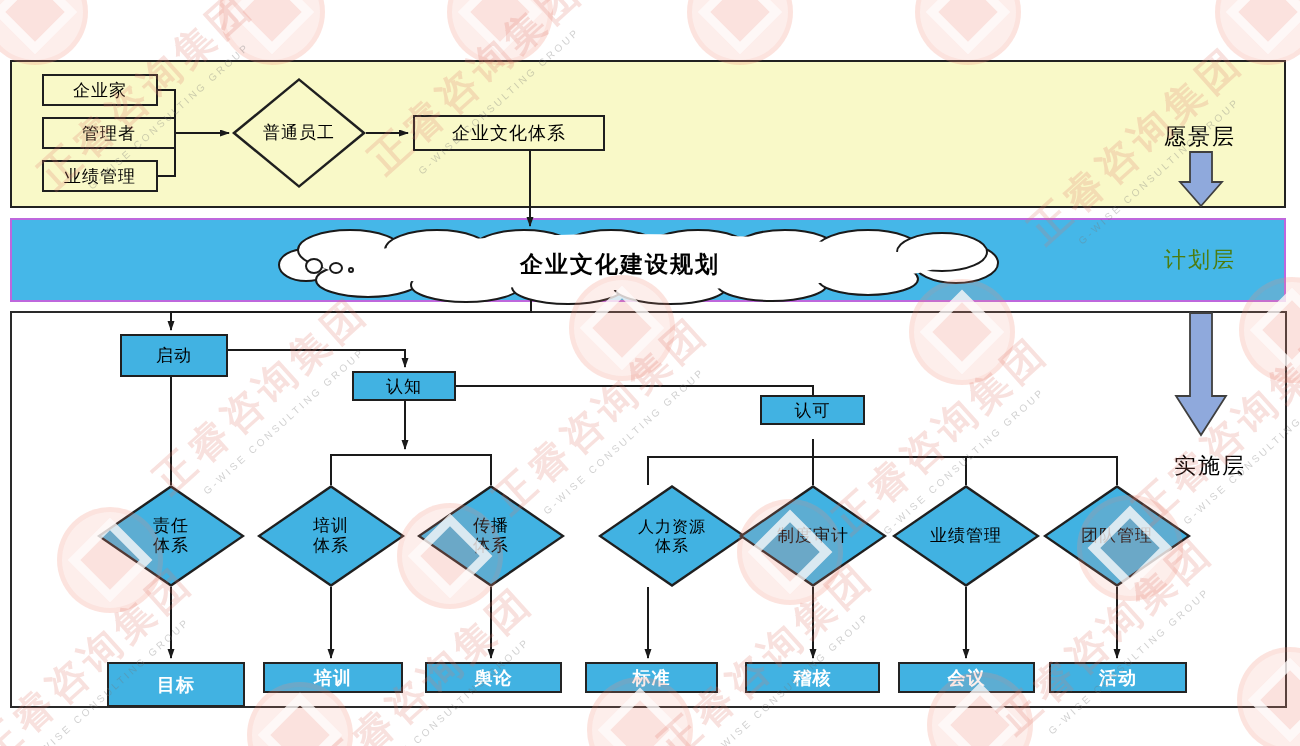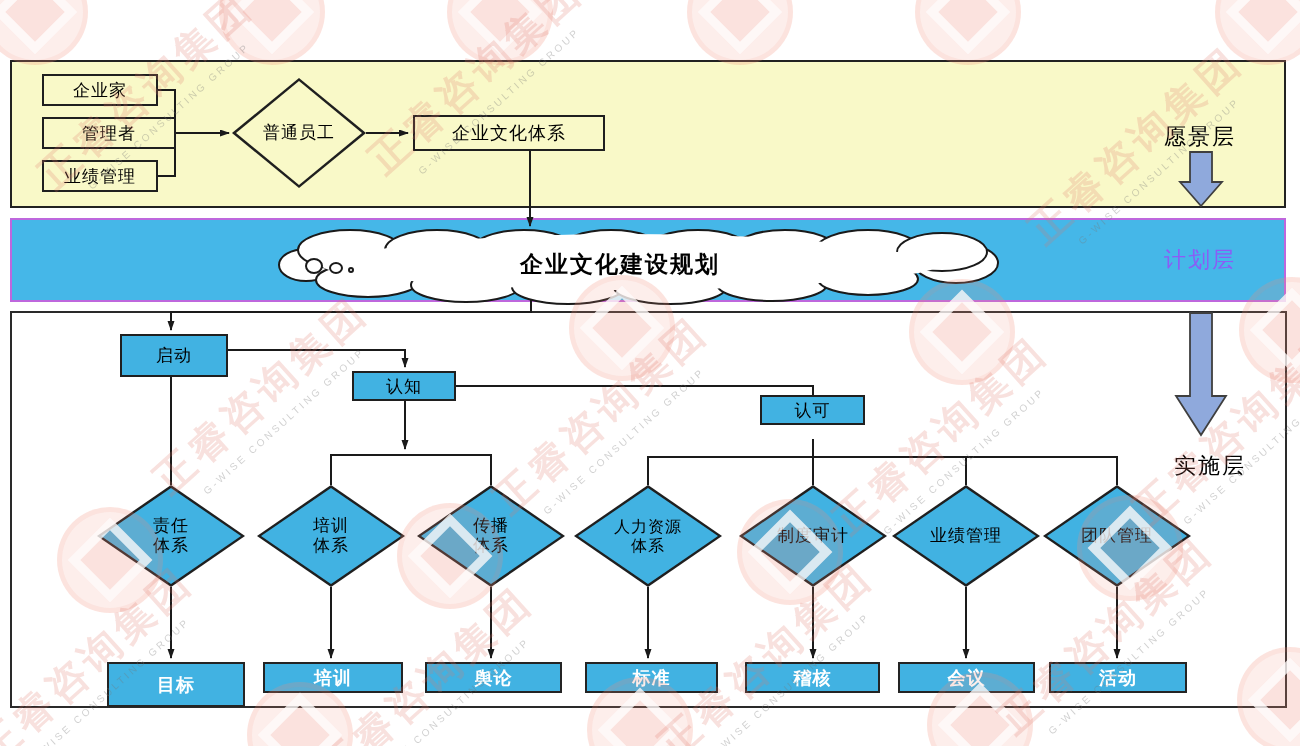--- a/index.html
+++ b/index.html
@@ -26,21 +26,21 @@
   .d-outer{position:absolute;inset:0;background:#1f1f1f;clip-path:polygon(50% 0,100% 50%,50% 100%,0 50%);}
   .d-inner{position:absolute;left:4px;top:3px;right:4px;bottom:3px;clip-path:polygon(50% 0,100% 50%,50% 100%,0 50%);}
   .d-inner.blue{background:#41b2e2;}
   .d-inner.yellow{background:#f9f9c8;}
   .d-label{
     position:absolute;inset:0;display:flex;flex-direction:column;align-items:center;justify-content:center;
     font-size:17px;line-height:1.2;color:#000;letter-spacing:1px;text-align:center;
   }
   
   .layer-label{position:absolute;font-size:22px;color:#000;letter-spacing:2px;text-align:center;}
-  .layer-label.white{color:#8b5cf6;}
+  .layer-label.white{color:#4d7c0f;}
   .cloud-label{
     position:absolute;left:440px;top:249px;width:360px;text-align:center;
     font-size:23px;font-weight:bold;color:#000;letter-spacing:2px;z-index:6;
   }
   
   #wires{position:absolute;left:0;top:0;z-index:5;pointer-events:none;}
   
   #wm{position:absolute;inset:0;z-index:10;pointer-events:none;overflow:hidden;}
   .wm-badge{
     position:absolute;width:96px;height:96px;border-radius:50%;
@@ -191,21 +191,21 @@
       </div>
   </div>
   <div class="diamond" style="left:417px;top:485px;width:148px;height:102px;z-index:6">
     <div class="d-outer"></div>
       <div class="d-inner blue"></div>
     <div class="d-label">
         <span>传播</span>
         <span>体系</span>
       </div>
   </div>
-  <div class="diamond" style="left:574px;top:485px;width:148px;height:102px;z-index:6">
+  <div class="diamond" style="left:598px;top:485px;width:148px;height:102px;z-index:6">
     <div class="d-outer"></div>
       <div class="d-inner blue"></div>
     <div class="d-label" style="font-size:16px">
         <span>人力资源</span>
         <span>体系</span>
       </div>
   </div>
   <div class="diamond" style="left:739px;top:485px;width:148px;height:102px;z-index:6">
     <div class="d-outer"></div>
       <div class="d-inner blue"></div>

